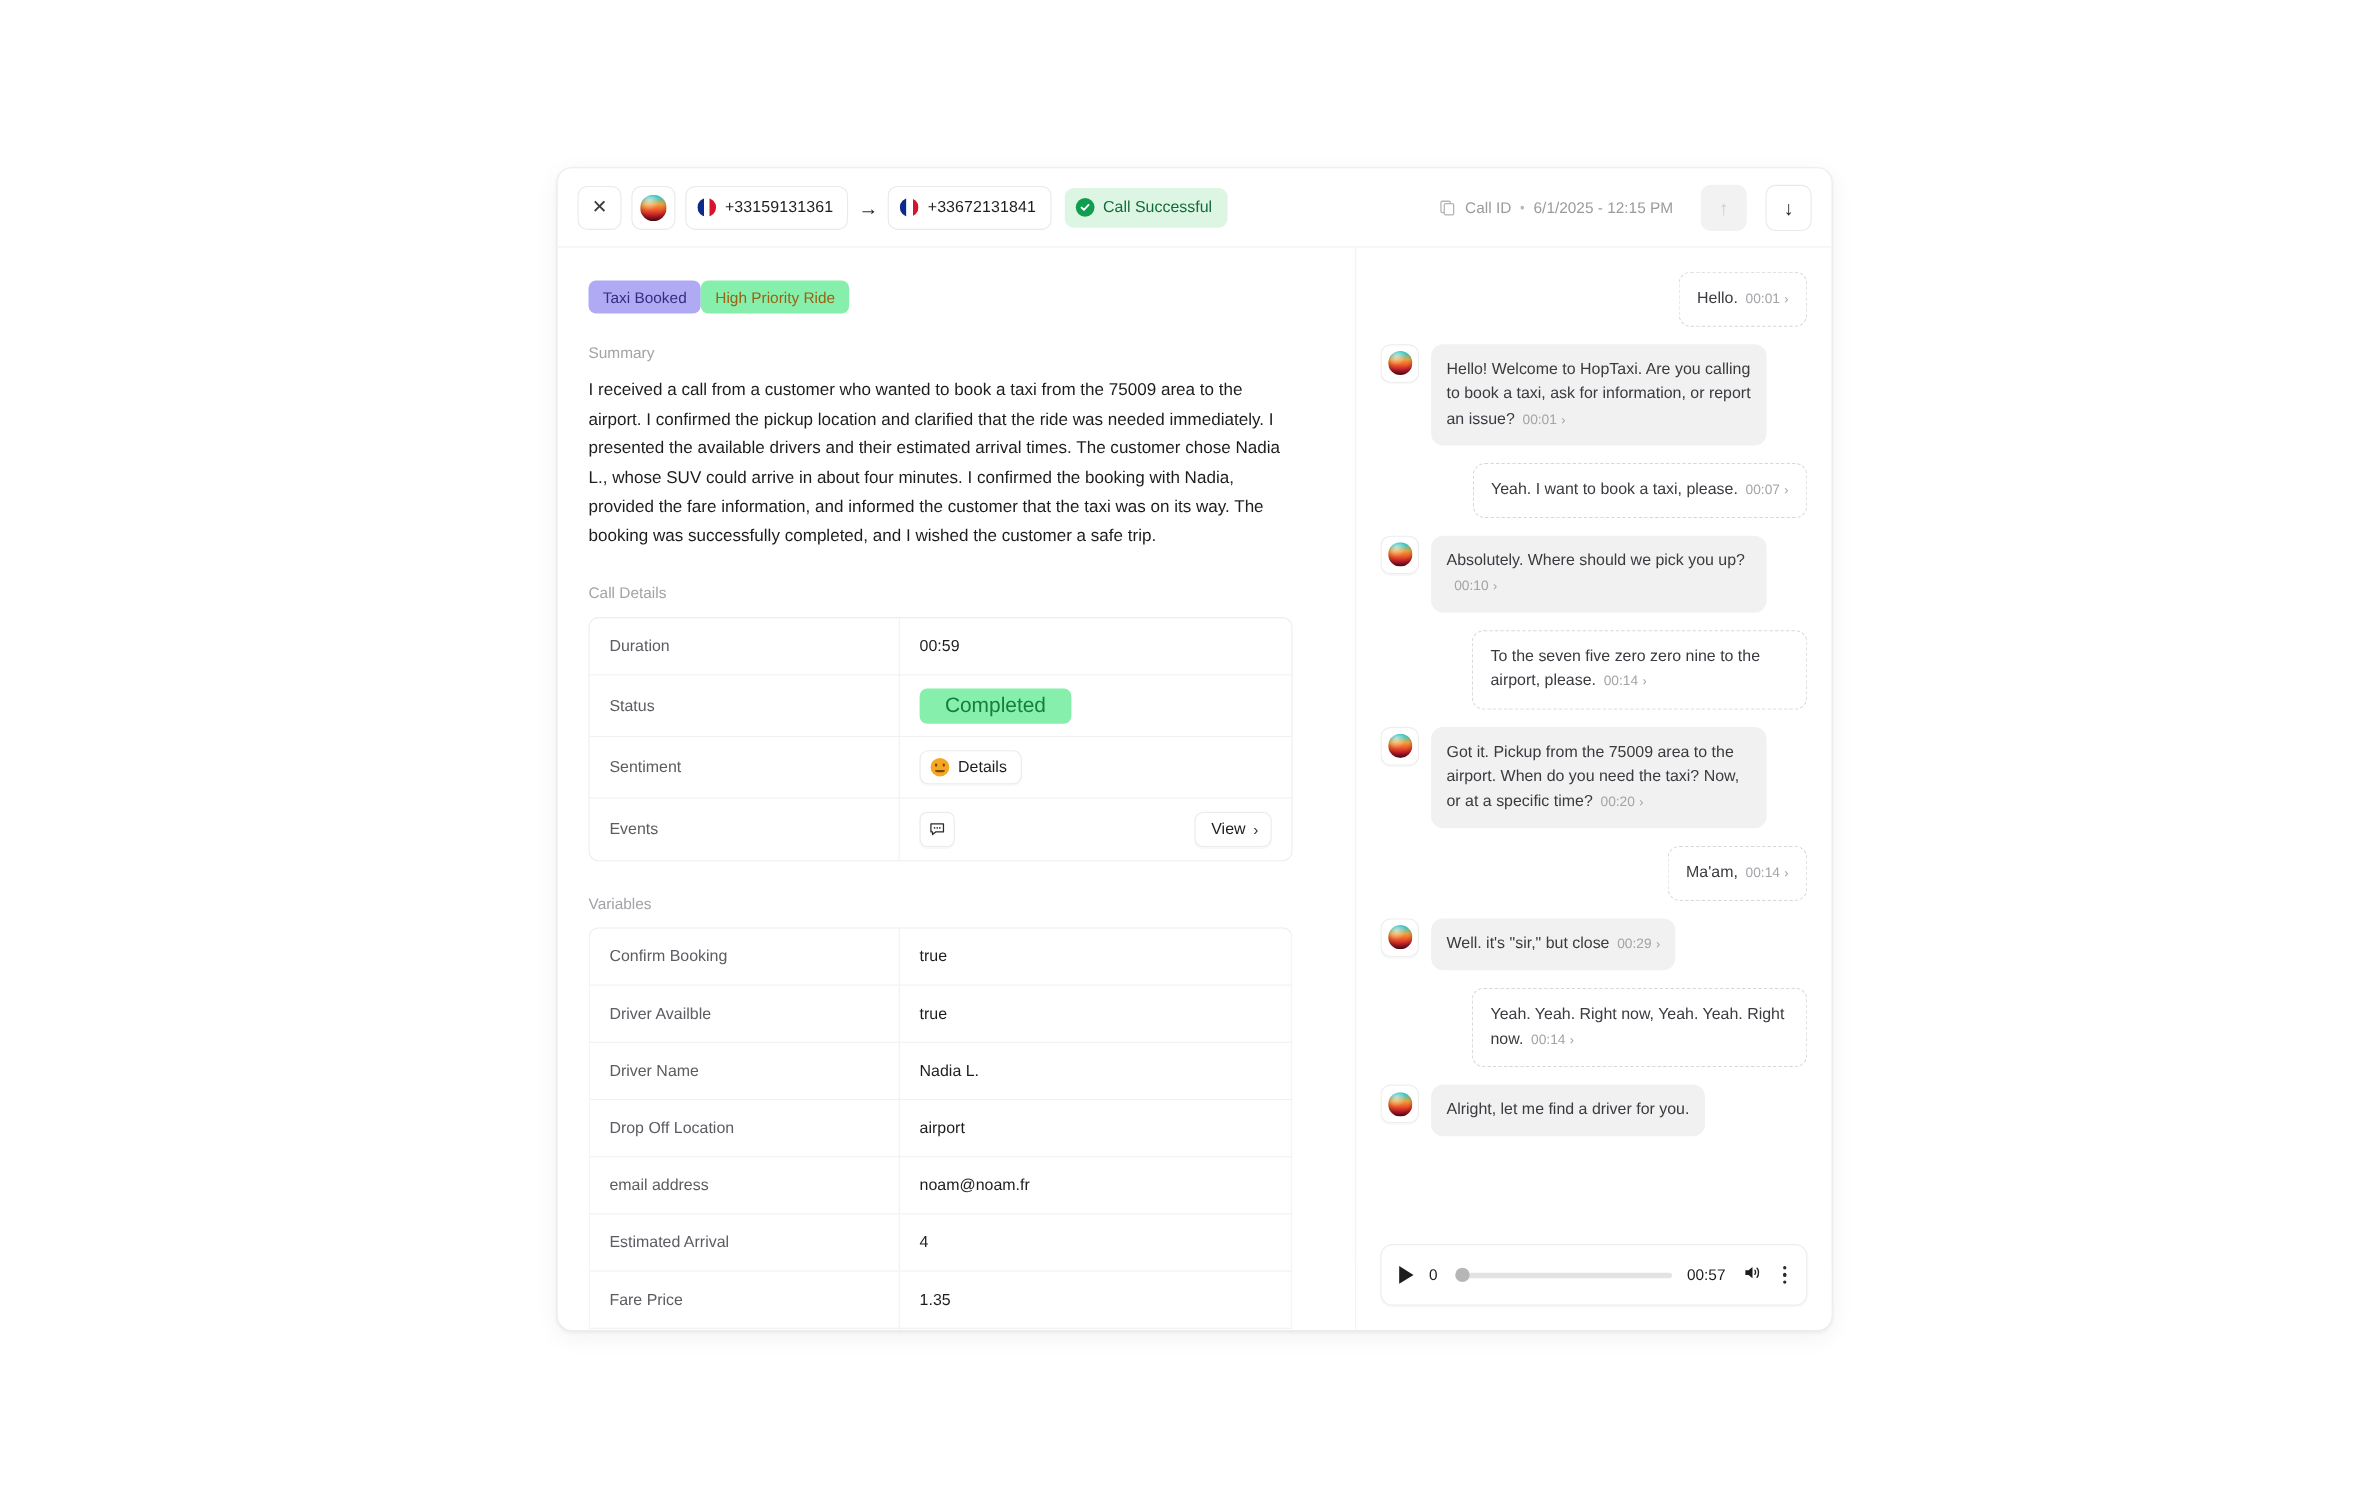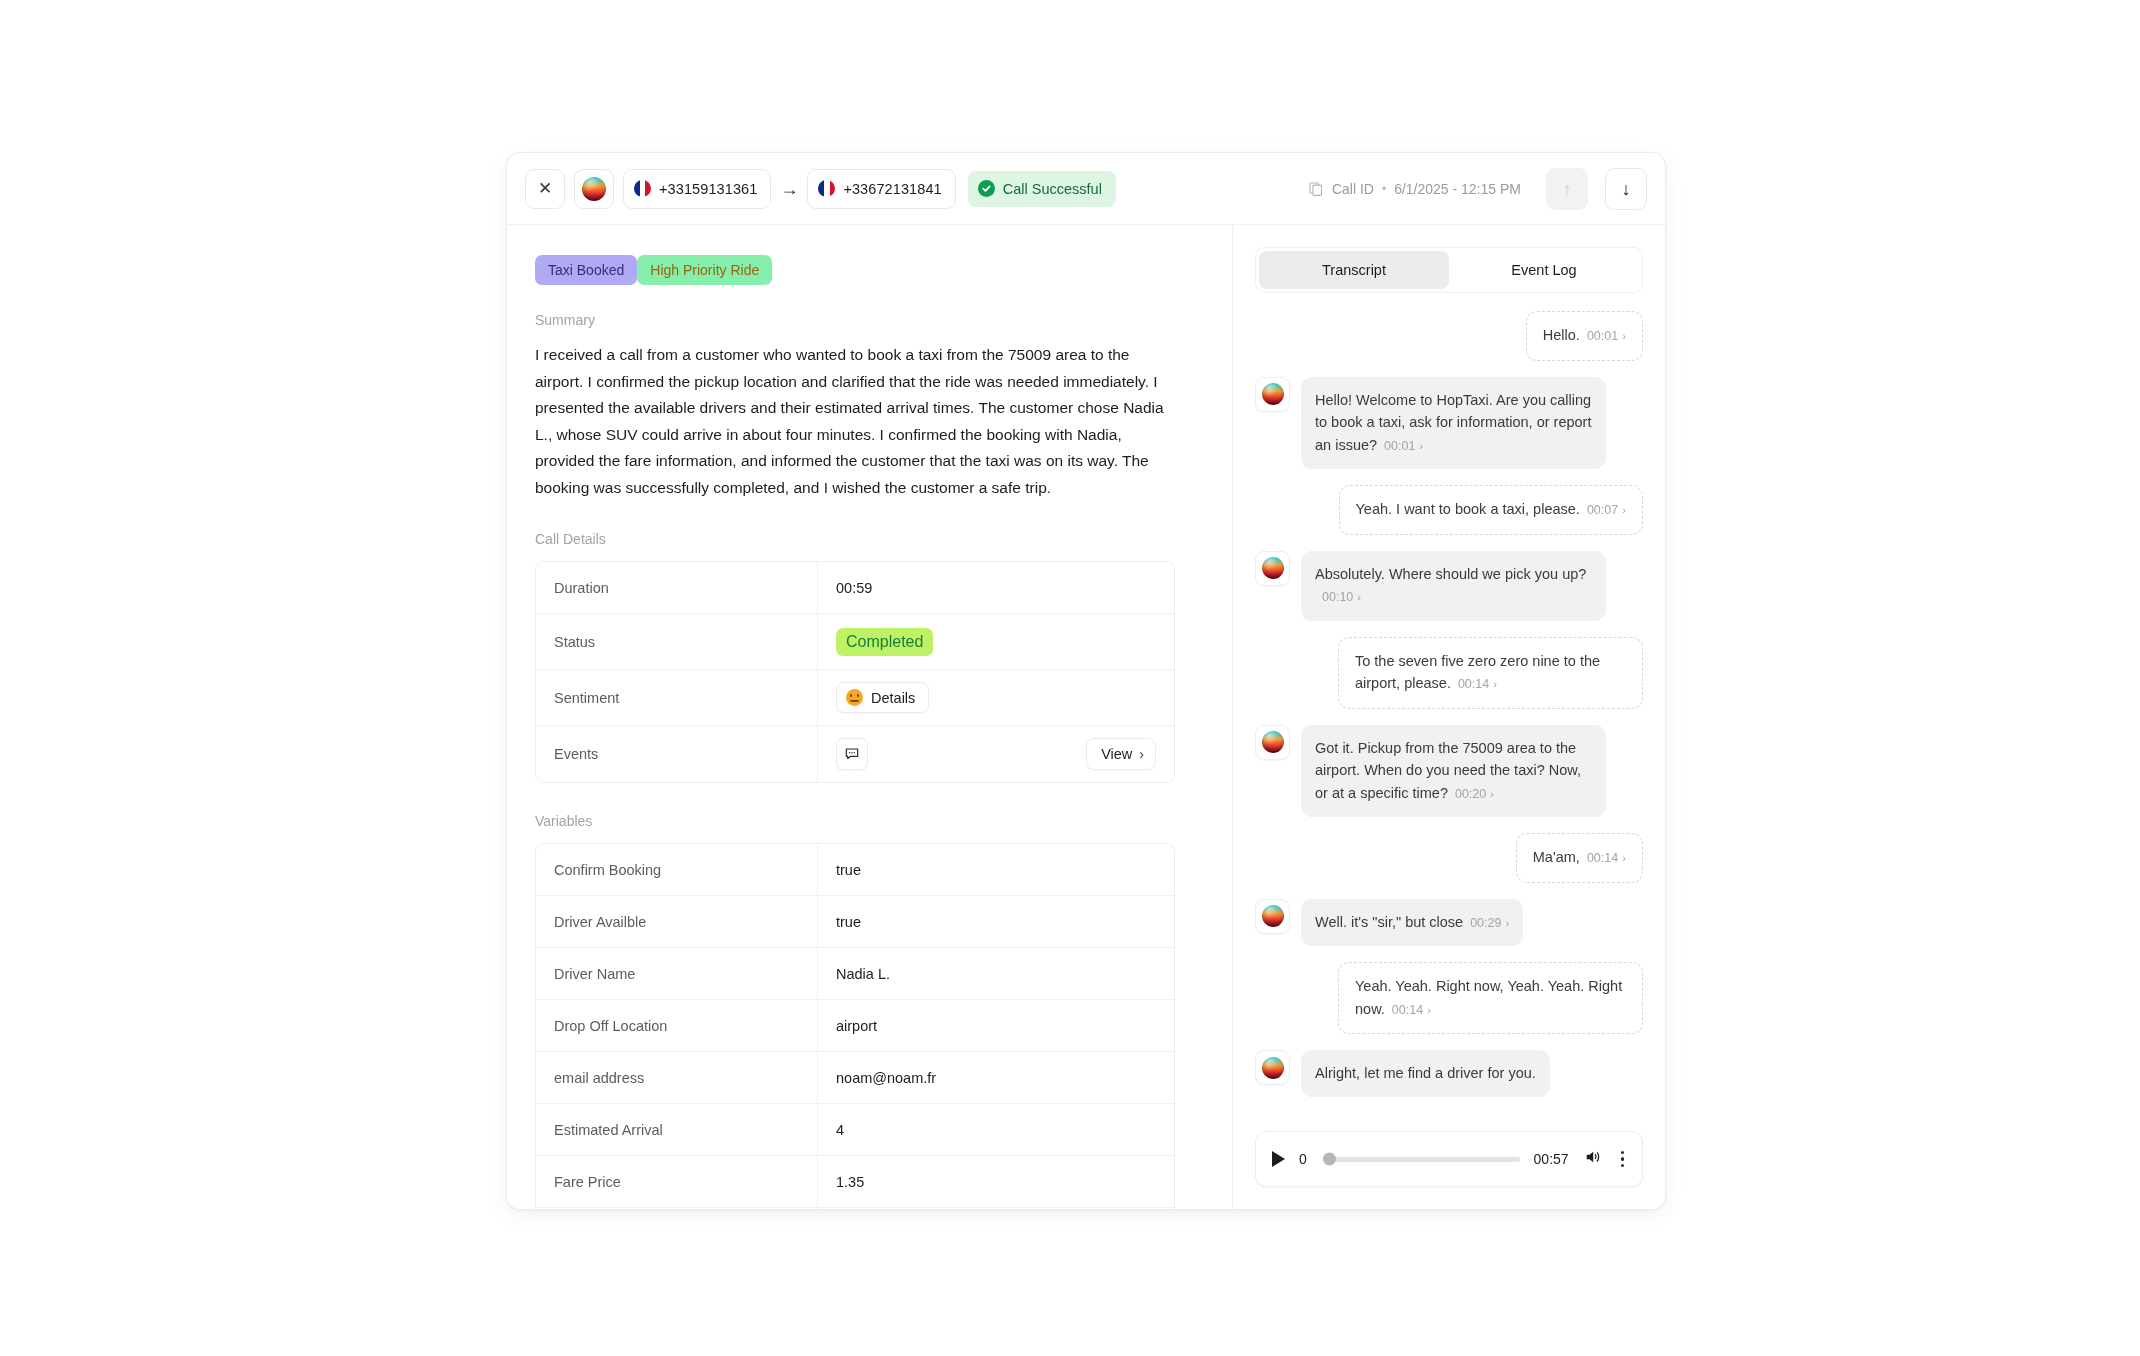--- a/index.html
+++ b/index.html
@@ -134,22 +134,22 @@
     padding: 0 18px; font-size: 14.5px; color: #5c5c62;
     border-right: 1px solid #f1f1f1;
   }
   .dt-val {
     flex: 1 1 auto; display: flex; align-items: center;
     padding: 0 18px; font-size: 14.5px; color: #1d1d1f;
   }
   .dt-row.tall { min-height: 56px; }
 
   .chip-green {
-    background: #bef264; color: #15803d; border-radius: 7px;
-    padding: 5px 10px; font-size: 16px;
+    background: #86efac; color: #15803d; border-radius: 7px;
+    padding: 5px 23px; font-size: 19px;
   }
   .chip-outline {
     display: inline-flex; align-items: center; gap: 8px;
     border: 1px solid #ebebeb; border-radius: 8px;
     padding: 6px 13px 6px 9px; background: #fff;
     font-size: 14.5px; color: #1d1d1f;
     box-shadow: 0 1px 1px rgba(16,24,40,.03);
   }
   .emoji-face {
     width: 17px; height: 17px; border-radius: 50%; background: #f5a623;
@@ -414,24 +414,20 @@
         </div>
         <div class="dt-row">
           <div class="dt-key">First Name</div>
           <div class="dt-val">Chemama</div>
         </div>
       </div>
     </div>
 
     <div class="right-pane">
 
-      <div class="tabs">
-        <div class="tab active">Transcript</div>
-        <div class="tab">Event Log</div>
-      </div>
 
       <div class="transcript">
 
         <div class="msg-row user">
           <div class="bubble user short">
             <span>Hello.</span><span class="ts"><span>00:01</span><span class="c">›</span></span>
           </div>
         </div>
 
         <div class="msg-row assistant">

